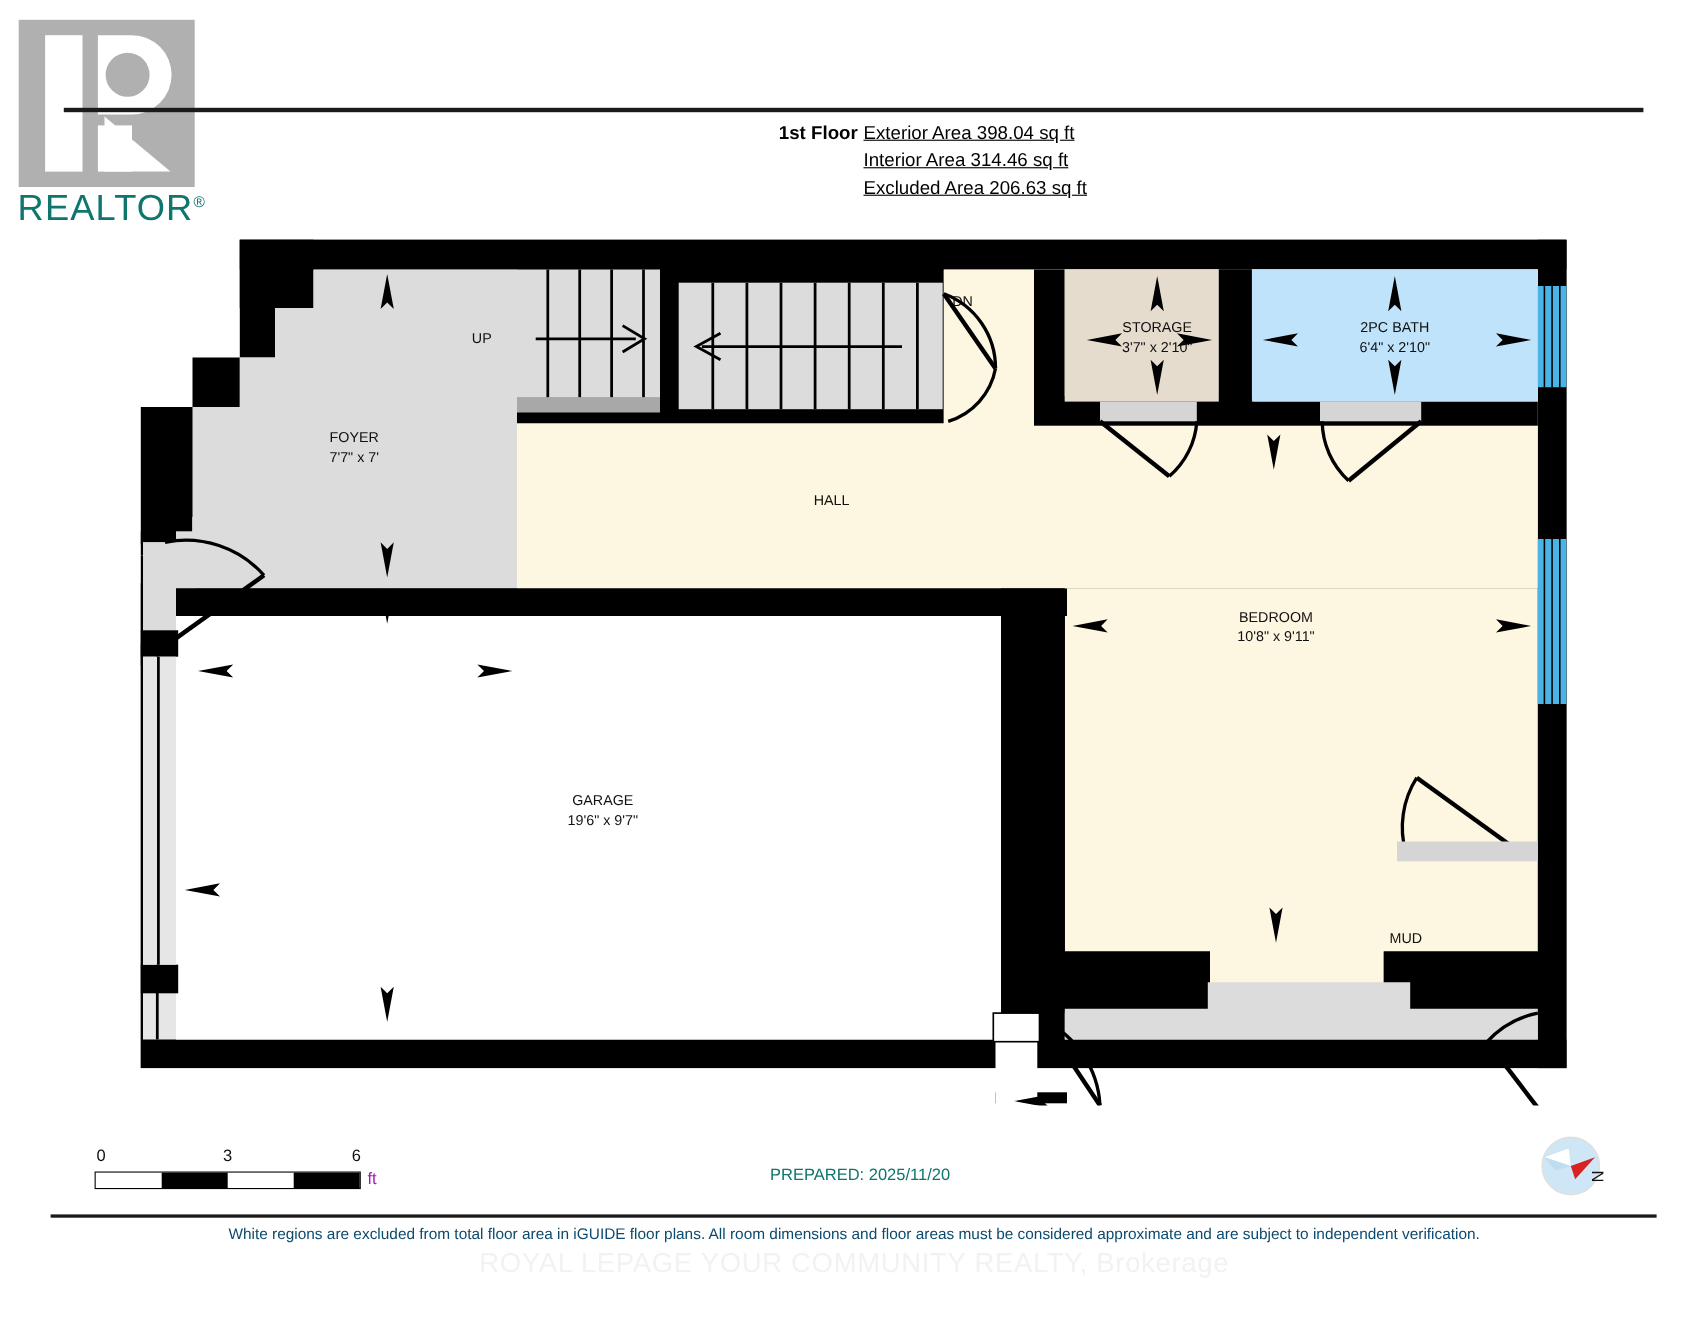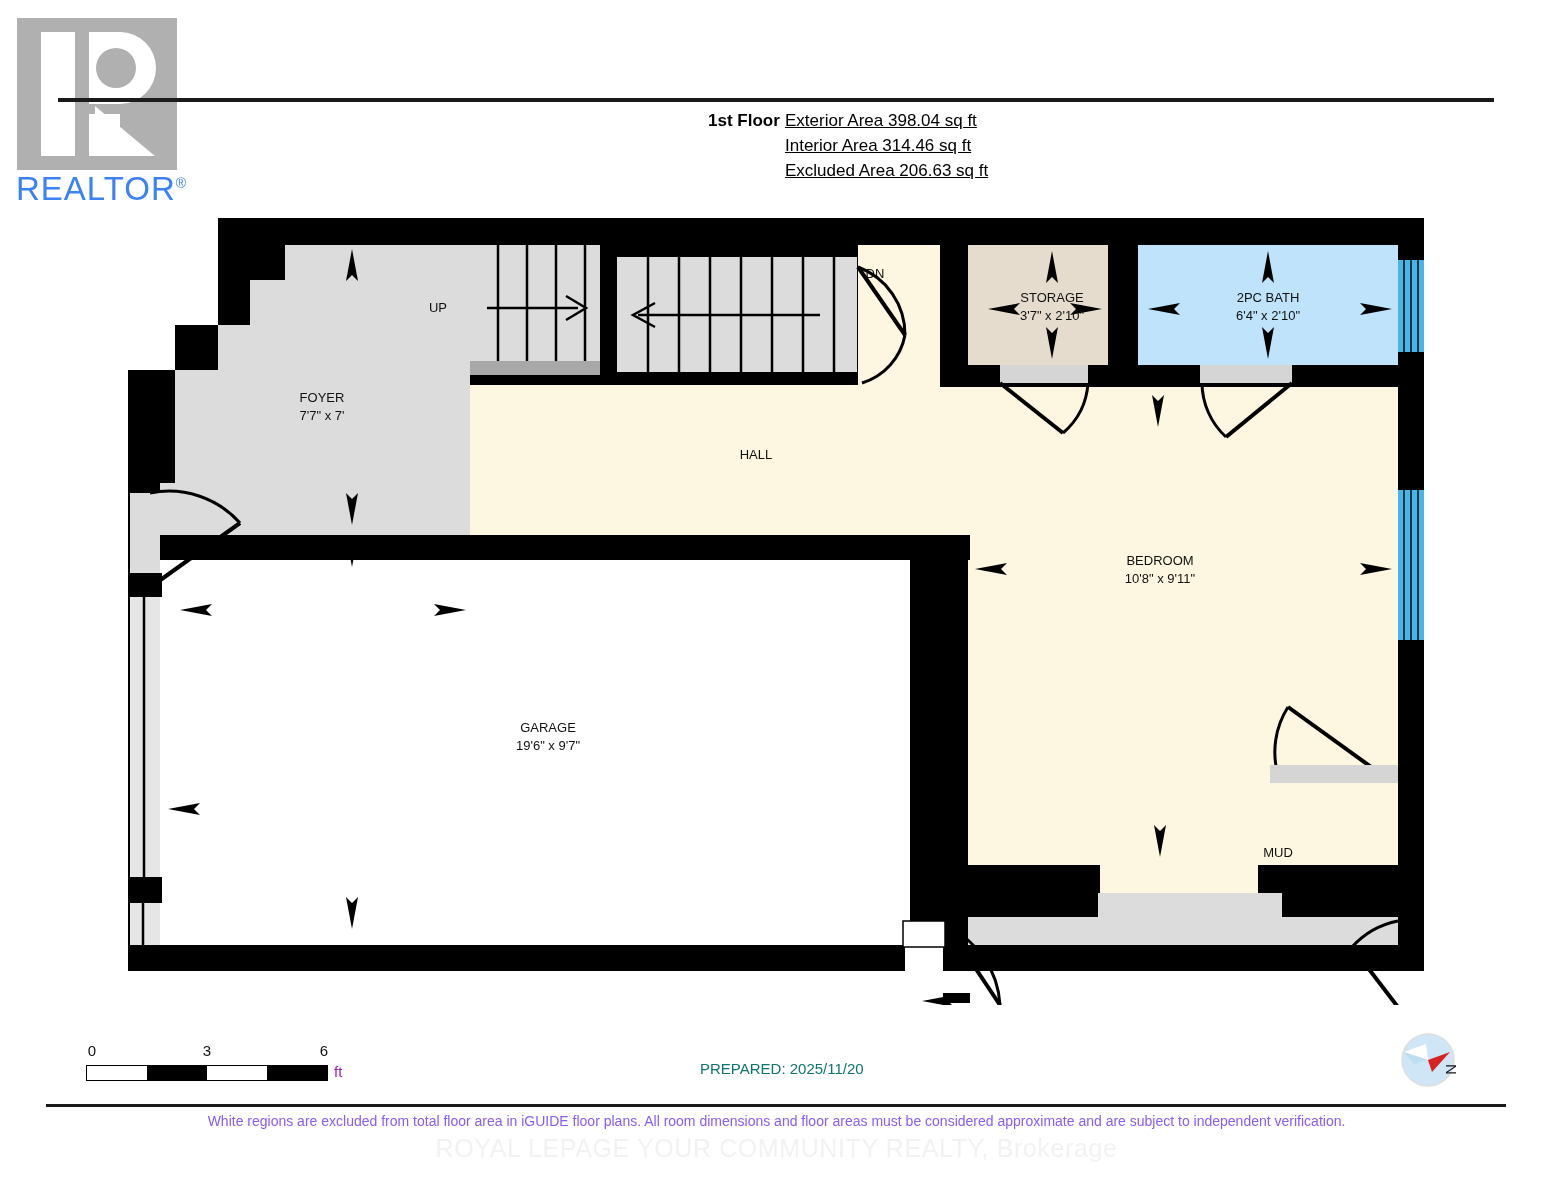--- a/index.html
+++ b/index.html
@@ -32,21 +32,21 @@
     left: 5px; top: 0;
     width: 160px; height: 152px;
     background: #b0b0b0;
   }
   #realtor-word {
     position: absolute;
     left: 4px; top: 152px;
     width: 180px;
     font-size: 33px;
     letter-spacing: 1px;
-    color: #3b82f6;
+    color: #0f766e;
     font-family: "Liberation Sans", sans-serif;
     white-space: nowrap;
   }
   #realtor-word sup { font-size: 14px; vertical-align: super; }
 
   #title {
     position: absolute;
     left: 0; top: 52px;
     width: 1553px;
     text-align: center;
@@ -142,21 +142,21 @@
     left: 46px; top: 1104px;
     width: 1460px; height: 3px;
     background: #1a1a1a;
   }
   #disclaimer {
     position: absolute;
     left: 0; top: 1113px;
     width: 1553px;
     text-align: center;
     font-size: 14px;
-    color: #8b5cf6;
+    color: #0c4a6e;
   }
   #watermark {
     position: absolute;
     left: 0; top: 1134px;
     width: 1553px;
     text-align: center;
     font-size: 25px;
     color: #f2f2f2;
     letter-spacing: 0.6px;
     white-space: nowrap;

